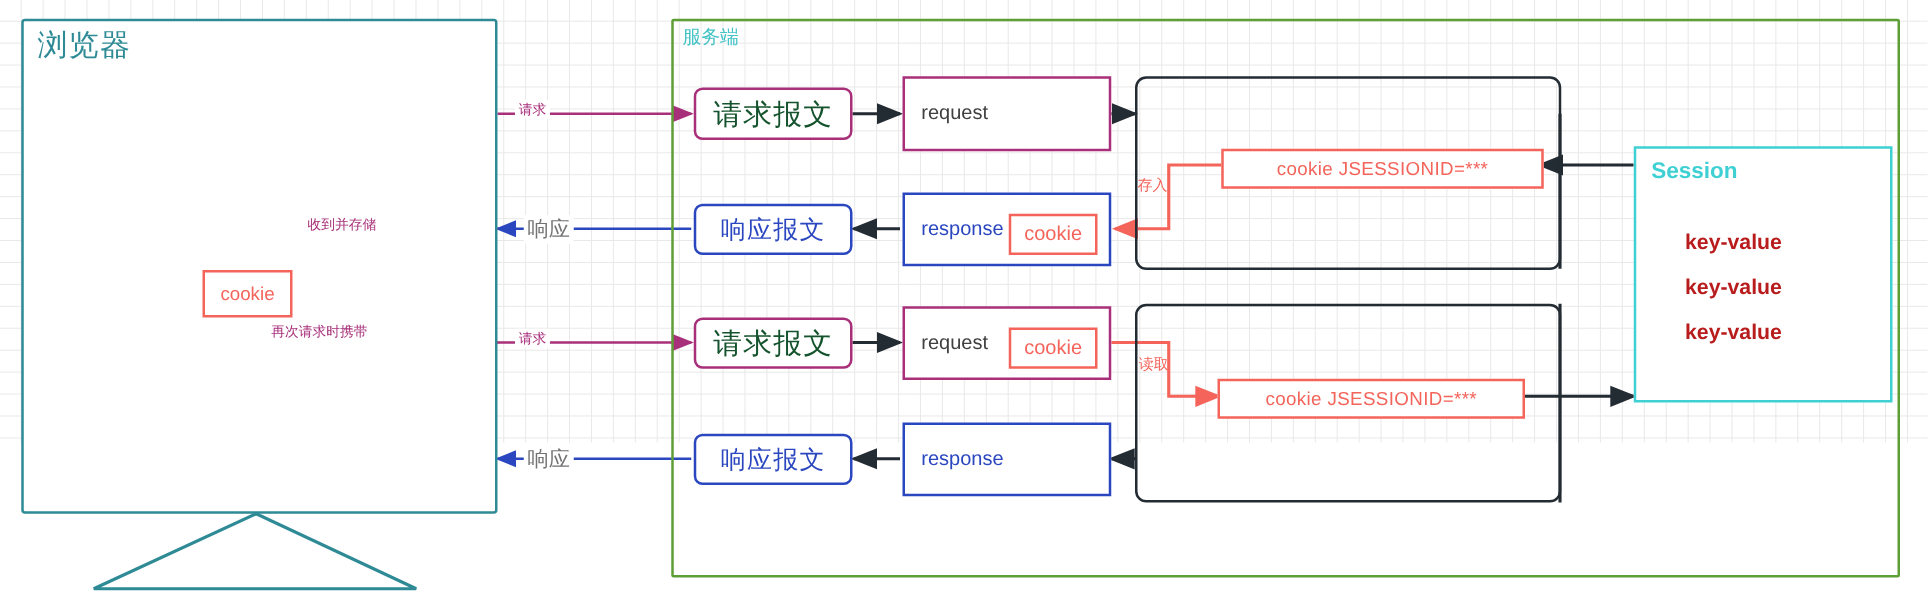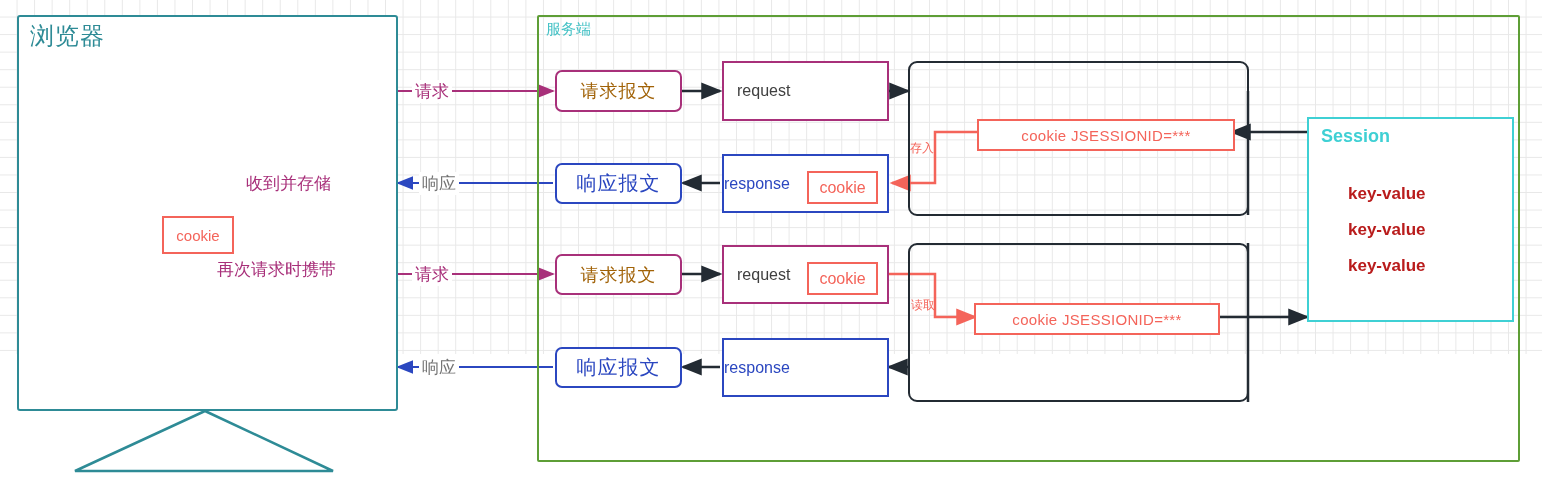--- a/index.html
+++ b/index.html
@@ -47,42 +47,42 @@
     font-size:15px;
   }
 
   
   .msg-req{
     border:2.5px solid #A8307A;
     border-radius:7px;
     background:#ffffff;
     display:flex;align-items:center;justify-content:center;
   }
-  .msg-req span{color:#a16207;font-size:18px;letter-spacing:1px;}
+  .msg-req span{color:#14532d;font-size:23px;letter-spacing:1px;}
   .msg-res{
     border:2.5px solid #2B47C0;
     border-radius:7px;
     background:#ffffff;
     display:flex;align-items:center;justify-content:center;
   }
   .msg-res span{color:#2B47C0;font-size:20px;letter-spacing:1px;}
 
   
   .srv-request{
     border:2px solid #A8307A;
     background:#ffffff;
     display:flex;align-items:center;
   }
   .srv-request > .t{color:#404040;font-size:16px;margin-left:13px;}
   .srv-response{
     border:2px solid #2B47C0;
     background:#ffffff;
     display:flex;align-items:center;
   }
-  .srv-response > .t{color:#2B47C0;font-size:16px;}
+  .srv-response > .t{color:#2B47C0;font-size:16px;margin-left:13px;}
 
   
   .cookie-chip{
     border:2px solid #F4645A;
     background:#ffffff;
     color:#F4645A;
     font-size:16px;
     display:flex;align-items:center;justify-content:center;
   }
   .cookie-browser{
@@ -120,21 +120,21 @@
     position:absolute;left:12px;top:7px;
     color:#3FD0D4;font-size:18px;font-weight:bold;
   }
   .kv{
     position:absolute;left:39px;
     color:#b91c1c;font-size:17px;font-weight:bold;
   }
 
   
   .edge-lbl{position:absolute;white-space:nowrap;background:#fff;padding:0 3px;}
-  .lbl-req{color:#A8307A;font-size:17px;}
+  .lbl-req{color:#A8307A;font-size:11px;}
   .lbl-res{color:#737373;font-size:17px;}
   .lbl-red{color:#F4645A;font-size:12px;background:transparent;}
 </style>
 </head>
 <body>
 
 <div id="stage">
 
   <svg id="svglayer">
     <defs>
@@ -237,21 +237,21 @@
 
   <div class="box srv-request" style="left:722px;top:245px;width:167px;height:59px;">
     <div class="t">request</div>
     <div class="cookie-chip" style="position:absolute;left:83px;top:15px;width:67px;height:29px;">cookie</div>
   </div>
 
   <div class="box black-box" style="left:908px;top:243px;width:341px;height:159px;"></div>
 
   <div class="jsess-box" style="left:974px;top:303px;width:242px;height:28px;">cookie   JSESSIONID=***</div>
 
-  <div class="lbl lbl-red" style="left:911px;top:297px;">读取</div>
+  <div class="lbl lbl-red" style="left:911px;top:283px;">读取</div>
 
   <div class="box msg-res" style="left:555px;top:347px;width:127px;height:41px;">
     <span>响应报文</span>
   </div>
 
   <div class="box srv-response" style="left:722px;top:338px;width:167px;height:59px;">
     <div class="t">response</div>
   </div>
 
   <div class="box session-box" style="left:1307px;top:117px;width:207px;height:205px;">

